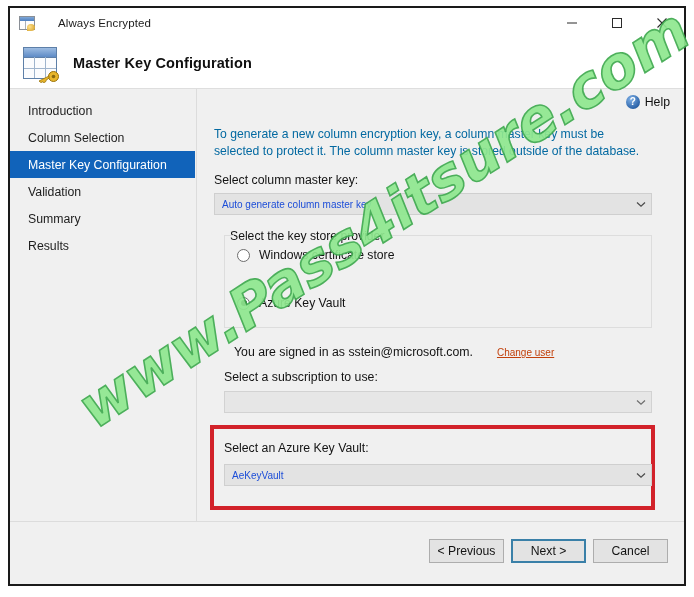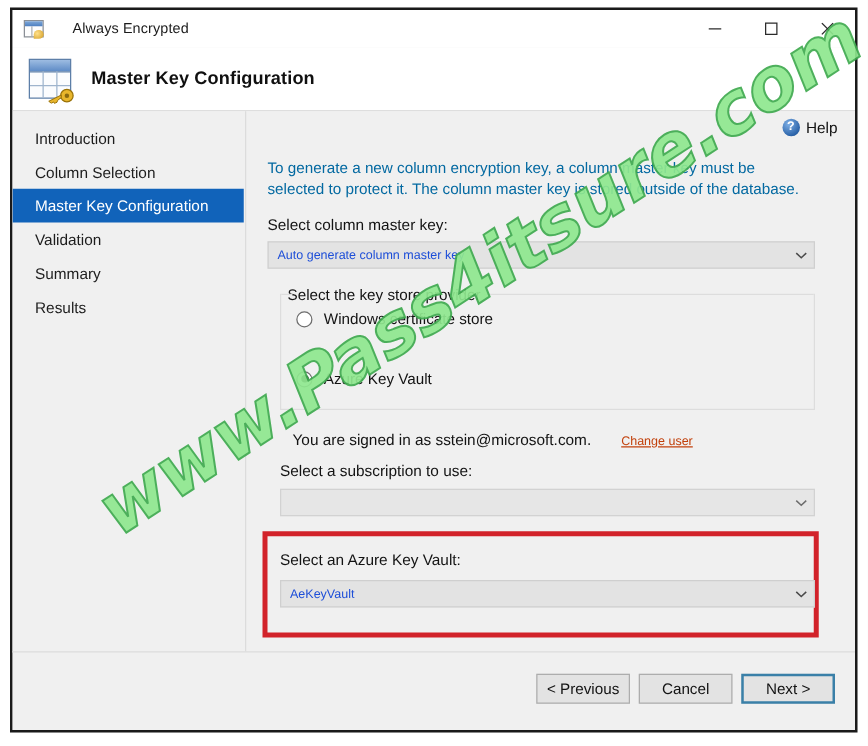--- a/index.html
+++ b/index.html
@@ -564,22 +564,22 @@
               </svg>
           </span>
         </div>
 
       </div>
     </div>
 
     <div class="footer">
       <div class="footer-inner">
         <div class="btn">&lt; Previous</div>
+        <div class="btn default">Next &gt;</div>
         <div class="btn">Cancel</div>
-        <div class="btn default">Next &gt;</div>
       </div>
     </div>
 
   </div>
 
   <svg class="watermark" viewBox="0 0 694 597">
     <text class="wm-text" x="95" y="430" transform="rotate(-33 95 430)">www.Pass4itsure.com</text>
   </svg>
 
 </div>

